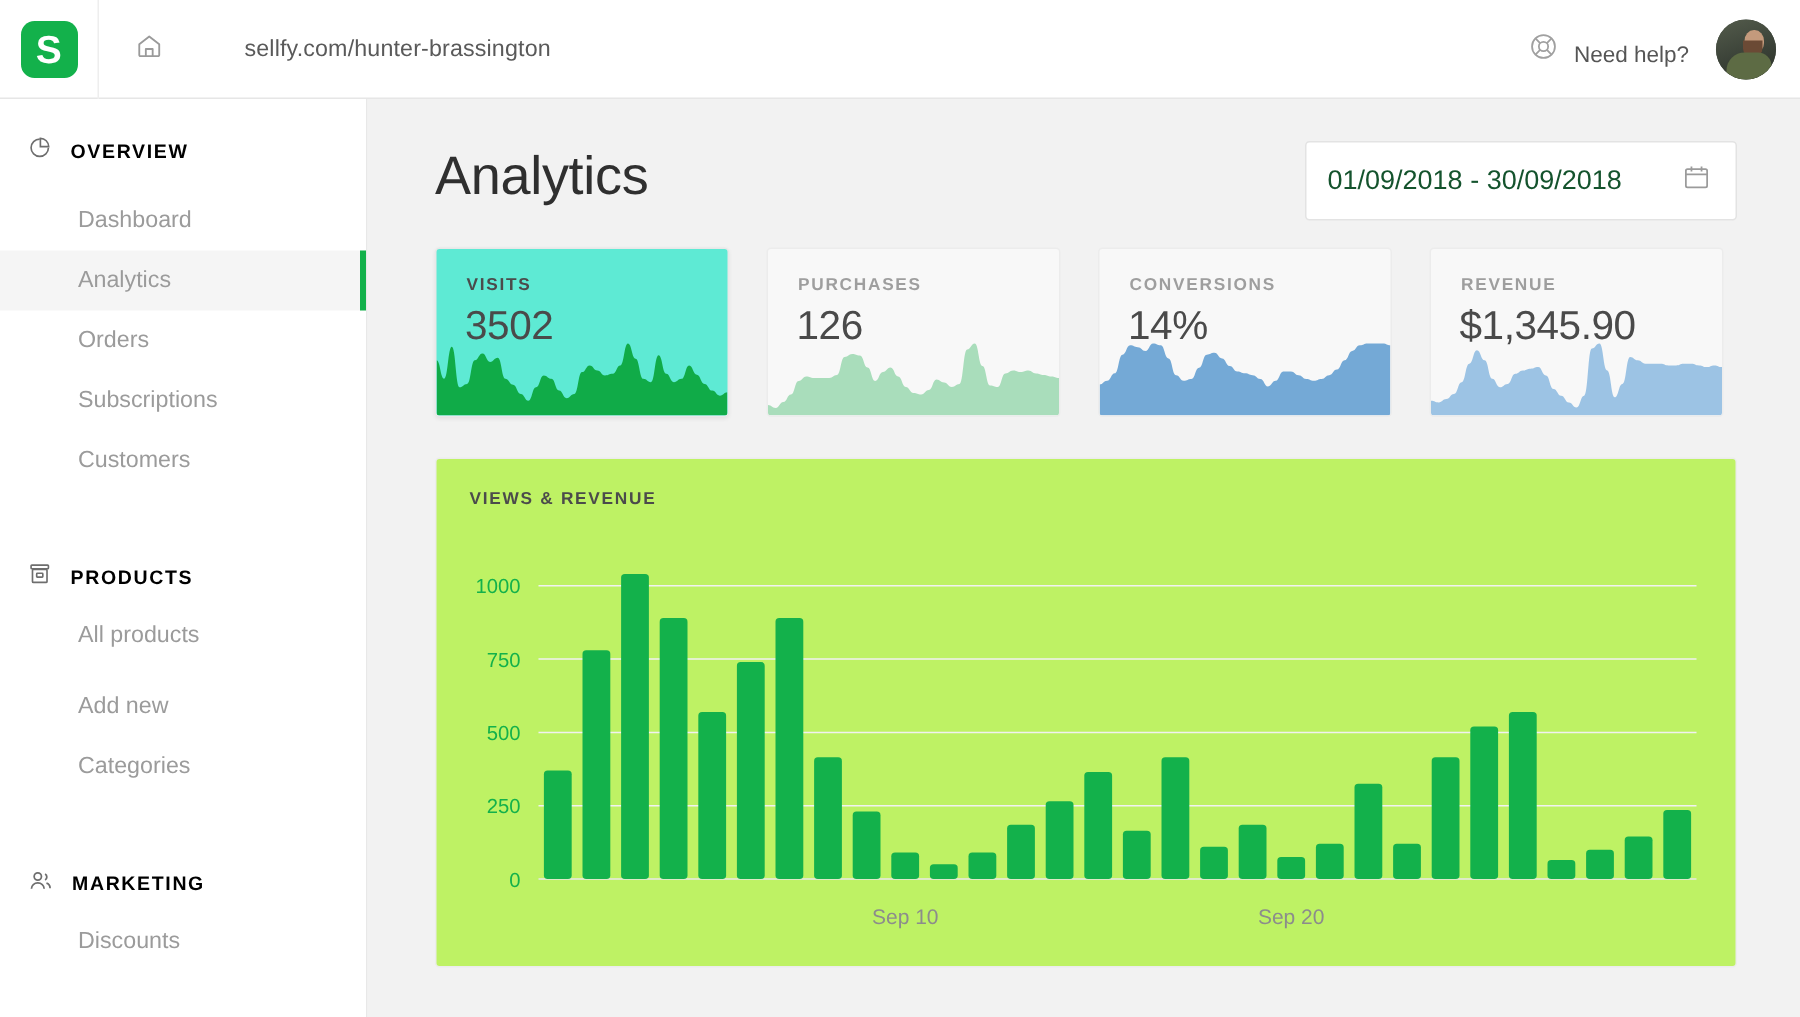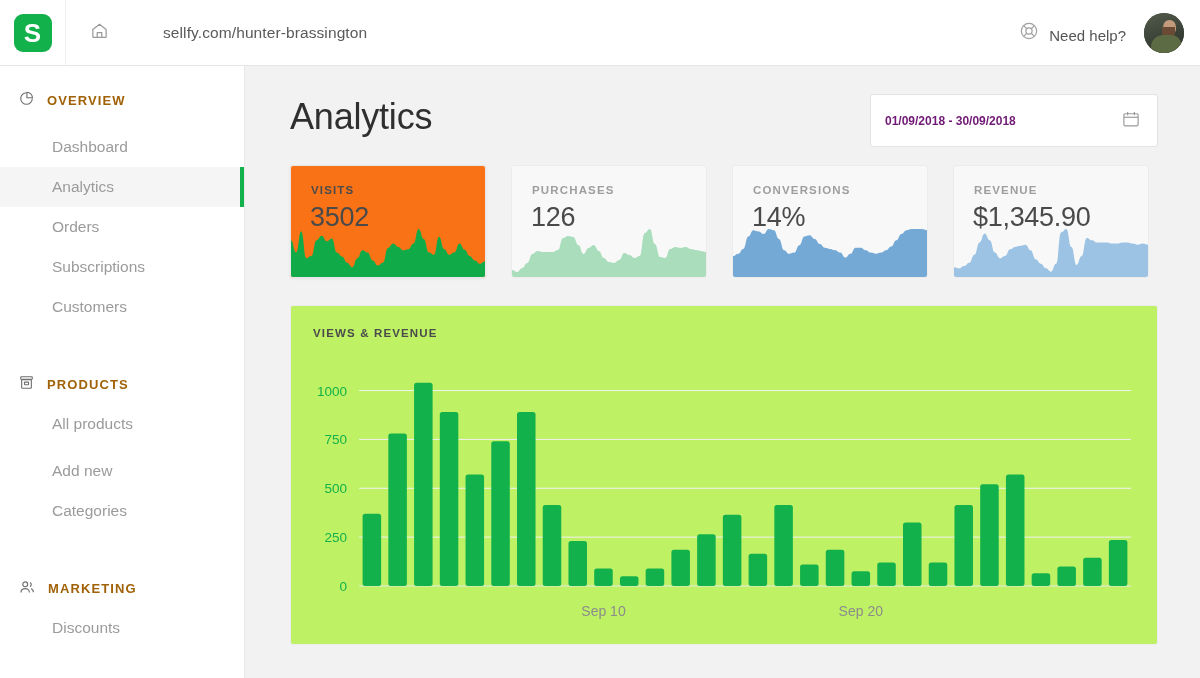--- a/index.html
+++ b/index.html
@@ -78,21 +78,21 @@
     position:absolute; top:66px; left:0; width:245px; height:612px;
     background:#ffffff;
     border-right:1px solid #e8e8e8;
     overflow:hidden;
   }
   .nav-section-head {
     display:flex; align-items:center; gap:12px;
     padding:0 0 0 18px;
     height:40px;
     font-size:13px; font-weight:bold; letter-spacing:1.1px;
-    color:#a16207;
+    color:#000000;
   }
   .sec-overview { margin-top:14px; }
   .sec-products { margin-top:37px; }
   .sec-marketing { margin-top:37px; }
   .nav-item {
     position:relative;
     height:40px;
     display:flex; align-items:center;
     padding-left:52px;
     font-size:15.5px;
@@ -128,38 +128,38 @@
     line-height:1.25;
   }
   .date-picker {
     margin-left:auto;
     width:288px; height:53px;
     background:#fff; border:1px solid #e3e3e3; border-radius:3px;
     display:flex; align-items:center;
     padding:0 16px 0 14px;
     cursor:pointer;
   }
-  .date-picker .dptext { font-size:12px; color:#701a75;font-weight:bold; }
+  .date-picker .dptext { font-size:18px; color:#14532d; }
   .date-picker .dpicon { margin-left:auto; }
 
   
   .cards {
     display:flex; gap:25px;
     padding:18px 42px 0 45px;
   }
   .card {
     width:196px; height:113px;
     border-radius:3px;
     position:relative; overflow:hidden;
     cursor:pointer;
     background:#f8f8f8;
     border:1px solid #ececec;
   }
   .card.active {
-    background:#f97316;
+    background:#5eead4;
     border-color:#e8e8e8;
     box-shadow:0 1px 3px rgba(0,0,0,.07);
   }
   .card .ctitle {
     position:absolute; top:18px; left:20px;
     font-size:11.5px; font-weight:bold; letter-spacing:1.15px;
     color:#9e9e9e;
   }
   .card.active .ctitle { color:#4b4b4b; }
   .card .cvalue {

